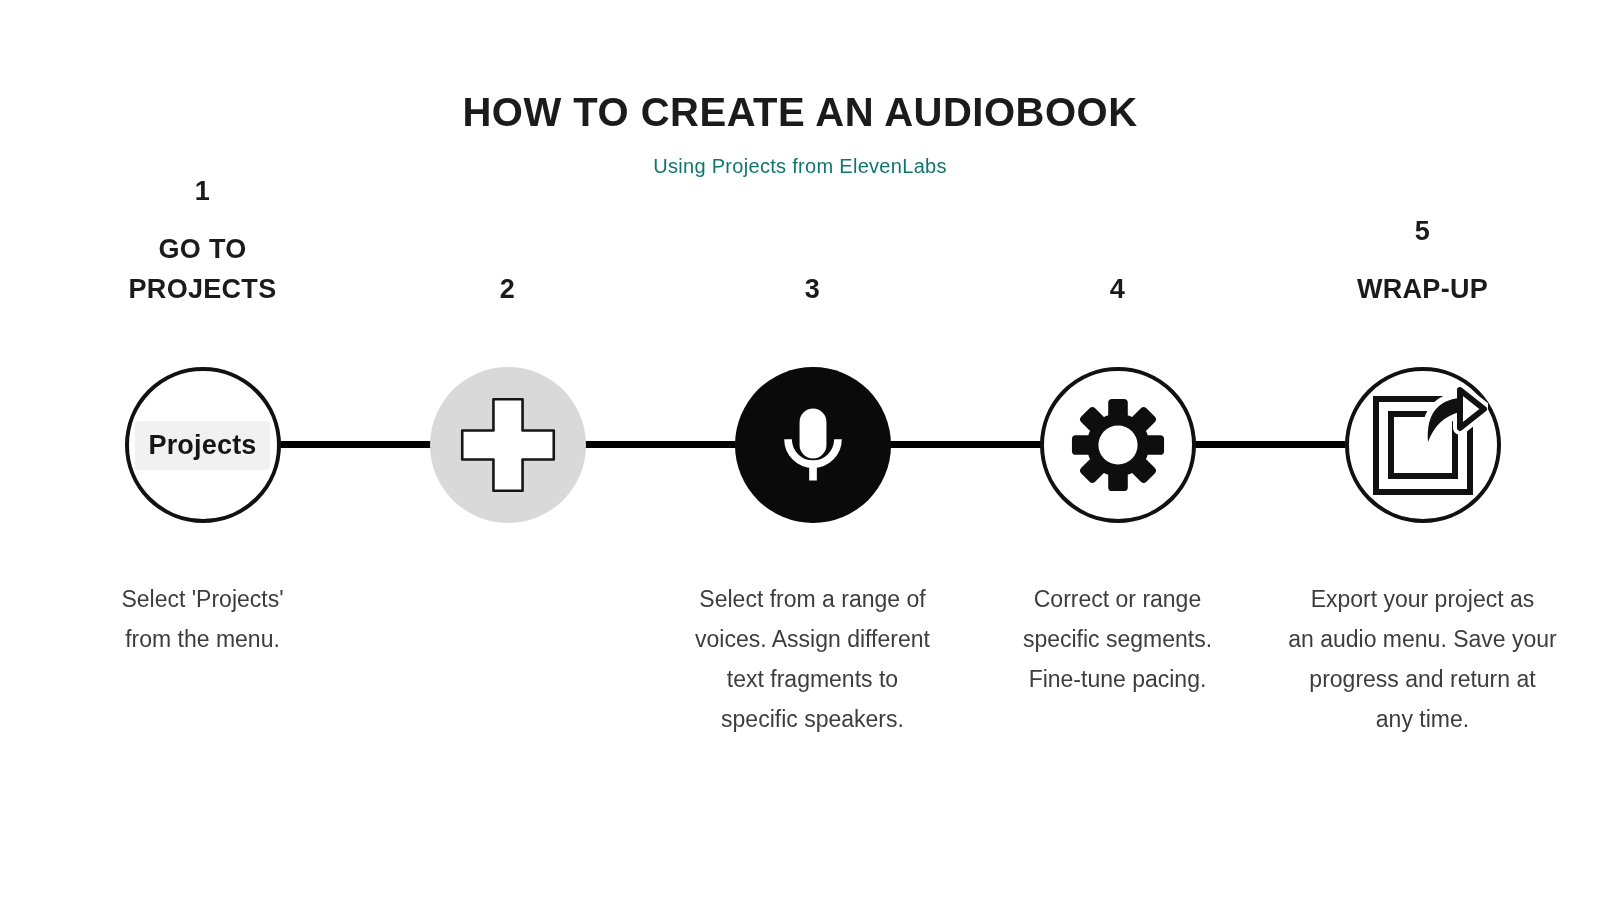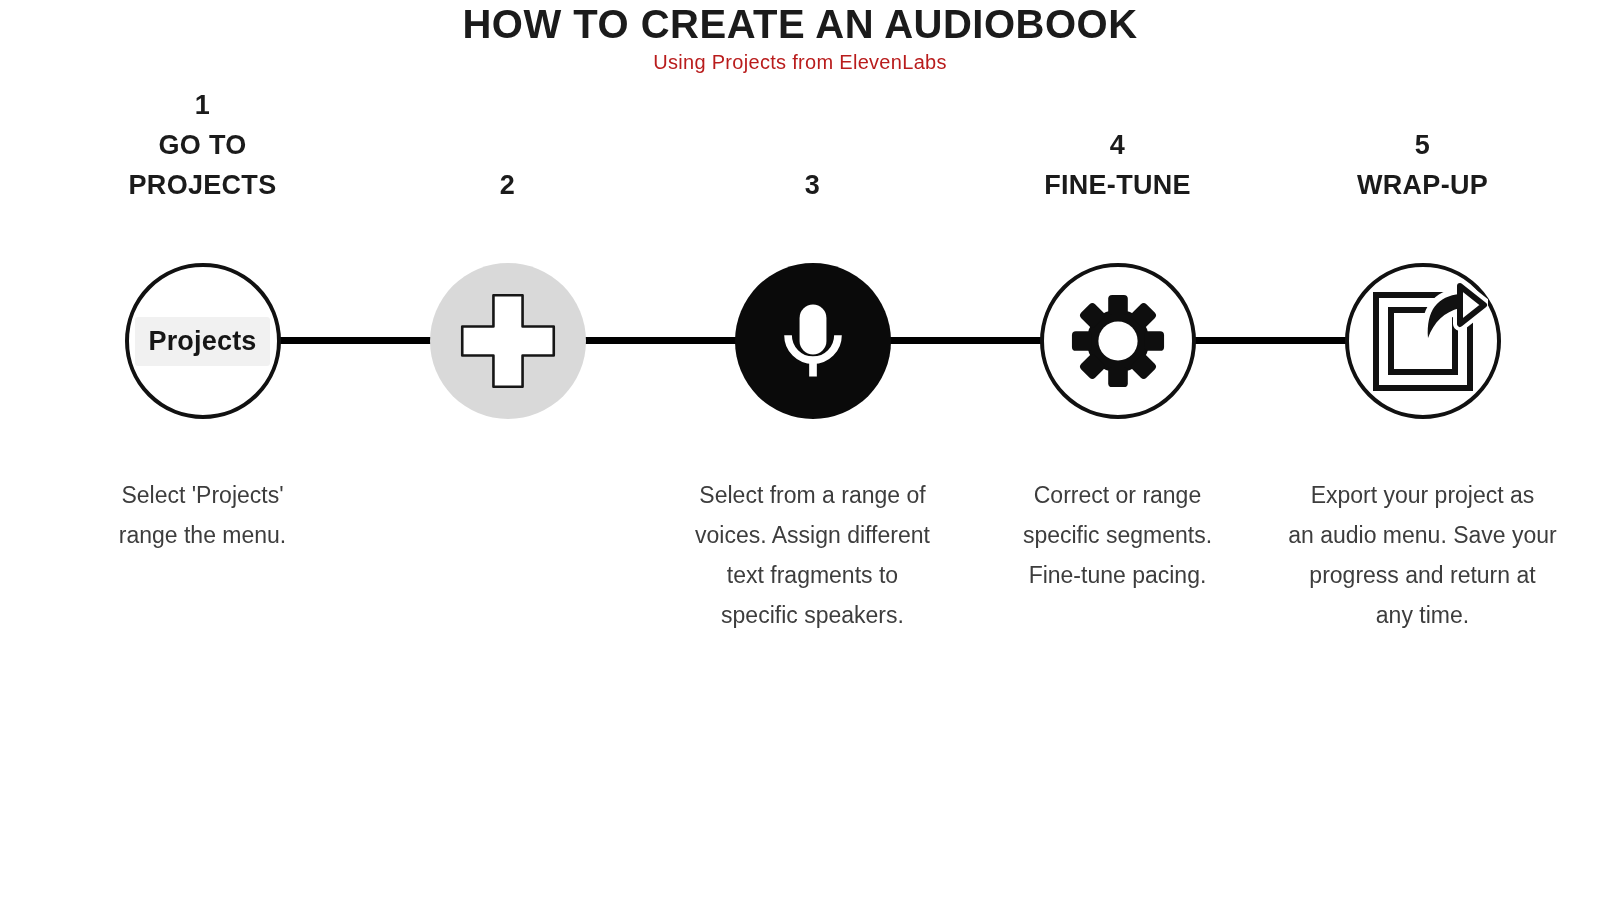--- a/index.html
+++ b/index.html
@@ -1,41 +1,41 @@
 <!DOCTYPE html>
 <html><head>
 <meta charset="utf-8">
 <style>
   html,body{margin:0;padding:0;background:#ffffff;}
   .canvas{
     width:1600px;height:900px;position:relative;overflow:hidden;background:#ffffff;
     font-family:"Liberation Sans","DejaVu Sans",sans-serif;color:#1b1b1b;
   }
   .title{
-    margin:0;text-align:center;
+    padding-top:88px;margin:0;text-align:center;
     font-size:40px;font-weight:700;letter-spacing:0.5px;line-height:48px;color:#1b1b1b;
   }
   .subtitle{
-    margin-top:1px;text-align:center;font-size:20px;line-height:26px;
-    color:#b91c1c;letter-spacing:0.3px;
+    margin-top:17px;text-align:center;font-size:20px;line-height:26px;
+    color:#0f766e;letter-spacing:0.3px;
   }
   .steps{
     margin-top:22px;padding:0 25px 0 50px;display:flex;position:relative;
   }
   .connector{
     position:absolute;top:240px;left:202px;width:1221px;height:7px;
     background:#000000;z-index:0;
   }
   .step{flex:1;display:flex;flex-direction:column;align-items:center;}
   .step-header{
     height:108px;display:flex;flex-direction:column;justify-content:flex-end;
     align-items:center;text-align:center;
     font-size:27px;font-weight:700;line-height:40px;letter-spacing:0.3px;color:#1b1b1b;
   }
-  .step-title{white-space:pre-line;}
+  .step-title{white-space:pre-line;margin-top:18px;}
   .circle-wrap{margin-top:58px;position:relative;z-index:1;}
   .circle{
     width:156px;height:156px;border-radius:50%;box-sizing:border-box;
     display:flex;align-items:center;justify-content:center;background:#ffffff;
   }
   .circle.outlined{border:4px solid #111111;}
   .circle.gray{background:#d9d9d9;}
   .circle.black{background:#0a0a0a;}
   .projects-chip{
     background:#f1f1f1;color:#161616;font-weight:700;font-size:27px;
@@ -62,21 +62,21 @@
         <div class="step-number">1</div>
         <div class="step-title">GO TO
 PROJECTS</div>
       </div>
       <div class="circle-wrap">
         <div class="circle outlined">
           <span class="projects-chip">Projects</span>
         </div>
       </div>
       <div class="step-desc">Select 'Projects'
-range the menu.</div>
+from the menu.</div>
     </div>
 
     <div class="step">
       <div class="step-header">
         <div class="step-number">2</div>
       </div>
       <div class="circle-wrap">
         <div class="circle gray">
           <svg width="104" height="104" viewBox="0 0 100 100">
             <path d="M36 6 h28 v30 h30 v28 h-30 v30 h-28 v-30 h-30 v-28 h30 z" fill="#ffffff" stroke="#161616" stroke-width="2.5" stroke-linejoin="round"></path>
@@ -100,21 +100,20 @@
       </div>
       <div class="step-desc">Select from a range of
 voices. Assign different
 text fragments to
 specific speakers.</div>
     </div>
 
     <div class="step">
       <div class="step-header">
         <div class="step-number">4</div>
-        <div class="step-title">FINE-TUNE</div>
       </div>
       <div class="circle-wrap">
         <div class="circle outlined">
           <svg width="98" height="98" viewBox="0 0 100 100">
             <g fill="#0e0e0e">
               <circle cx="50" cy="50" r="32"></circle>
               <rect x="40" y="3" width="20" height="20" rx="4" transform="rotate(0 50 50)"></rect>
               <rect x="40" y="3" width="20" height="20" rx="4" transform="rotate(45 50 50)"></rect>
               <rect x="40" y="3" width="20" height="20" rx="4" transform="rotate(90 50 50)"></rect>
               <rect x="40" y="3" width="20" height="20" rx="4" transform="rotate(135 50 50)"></rect>

